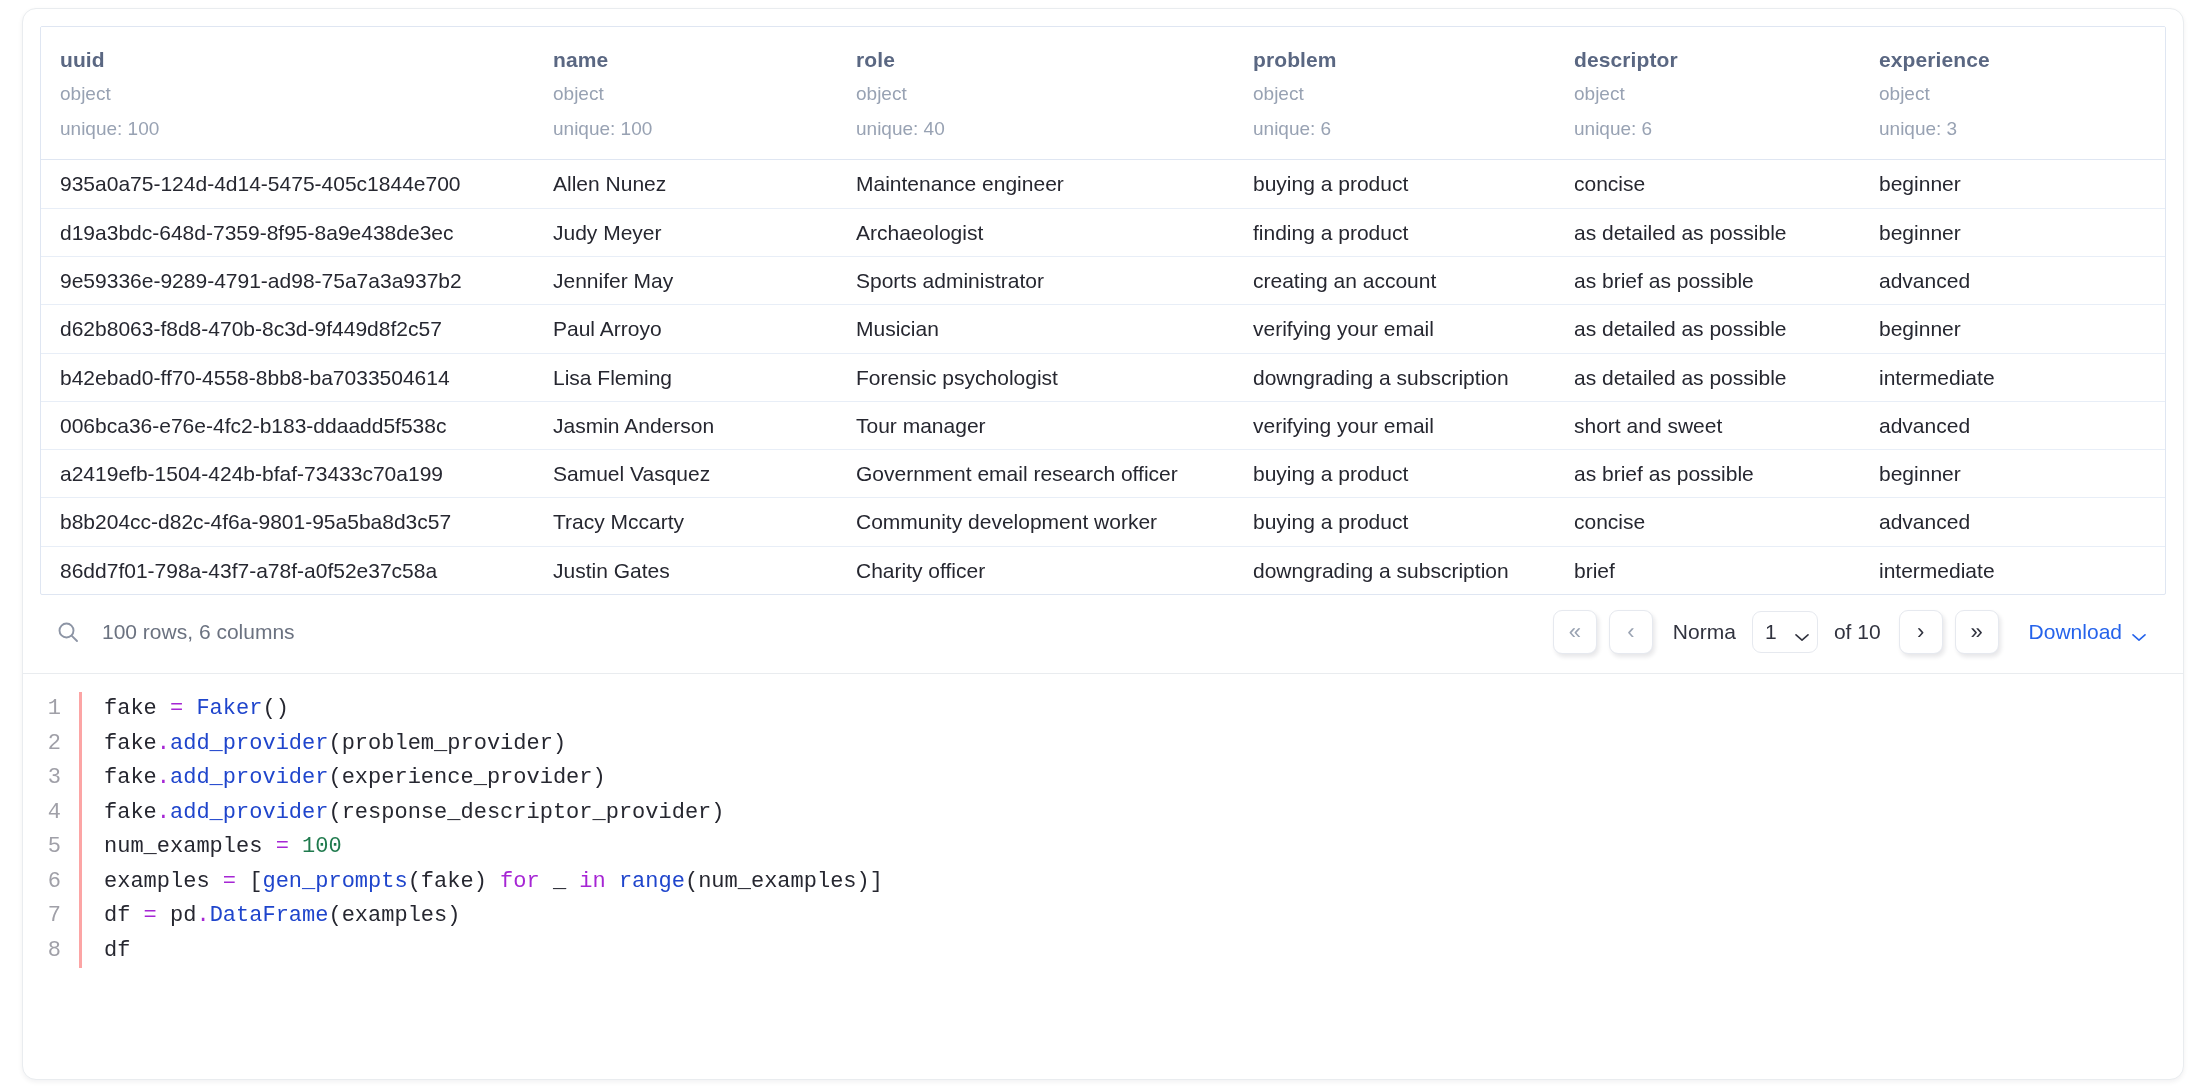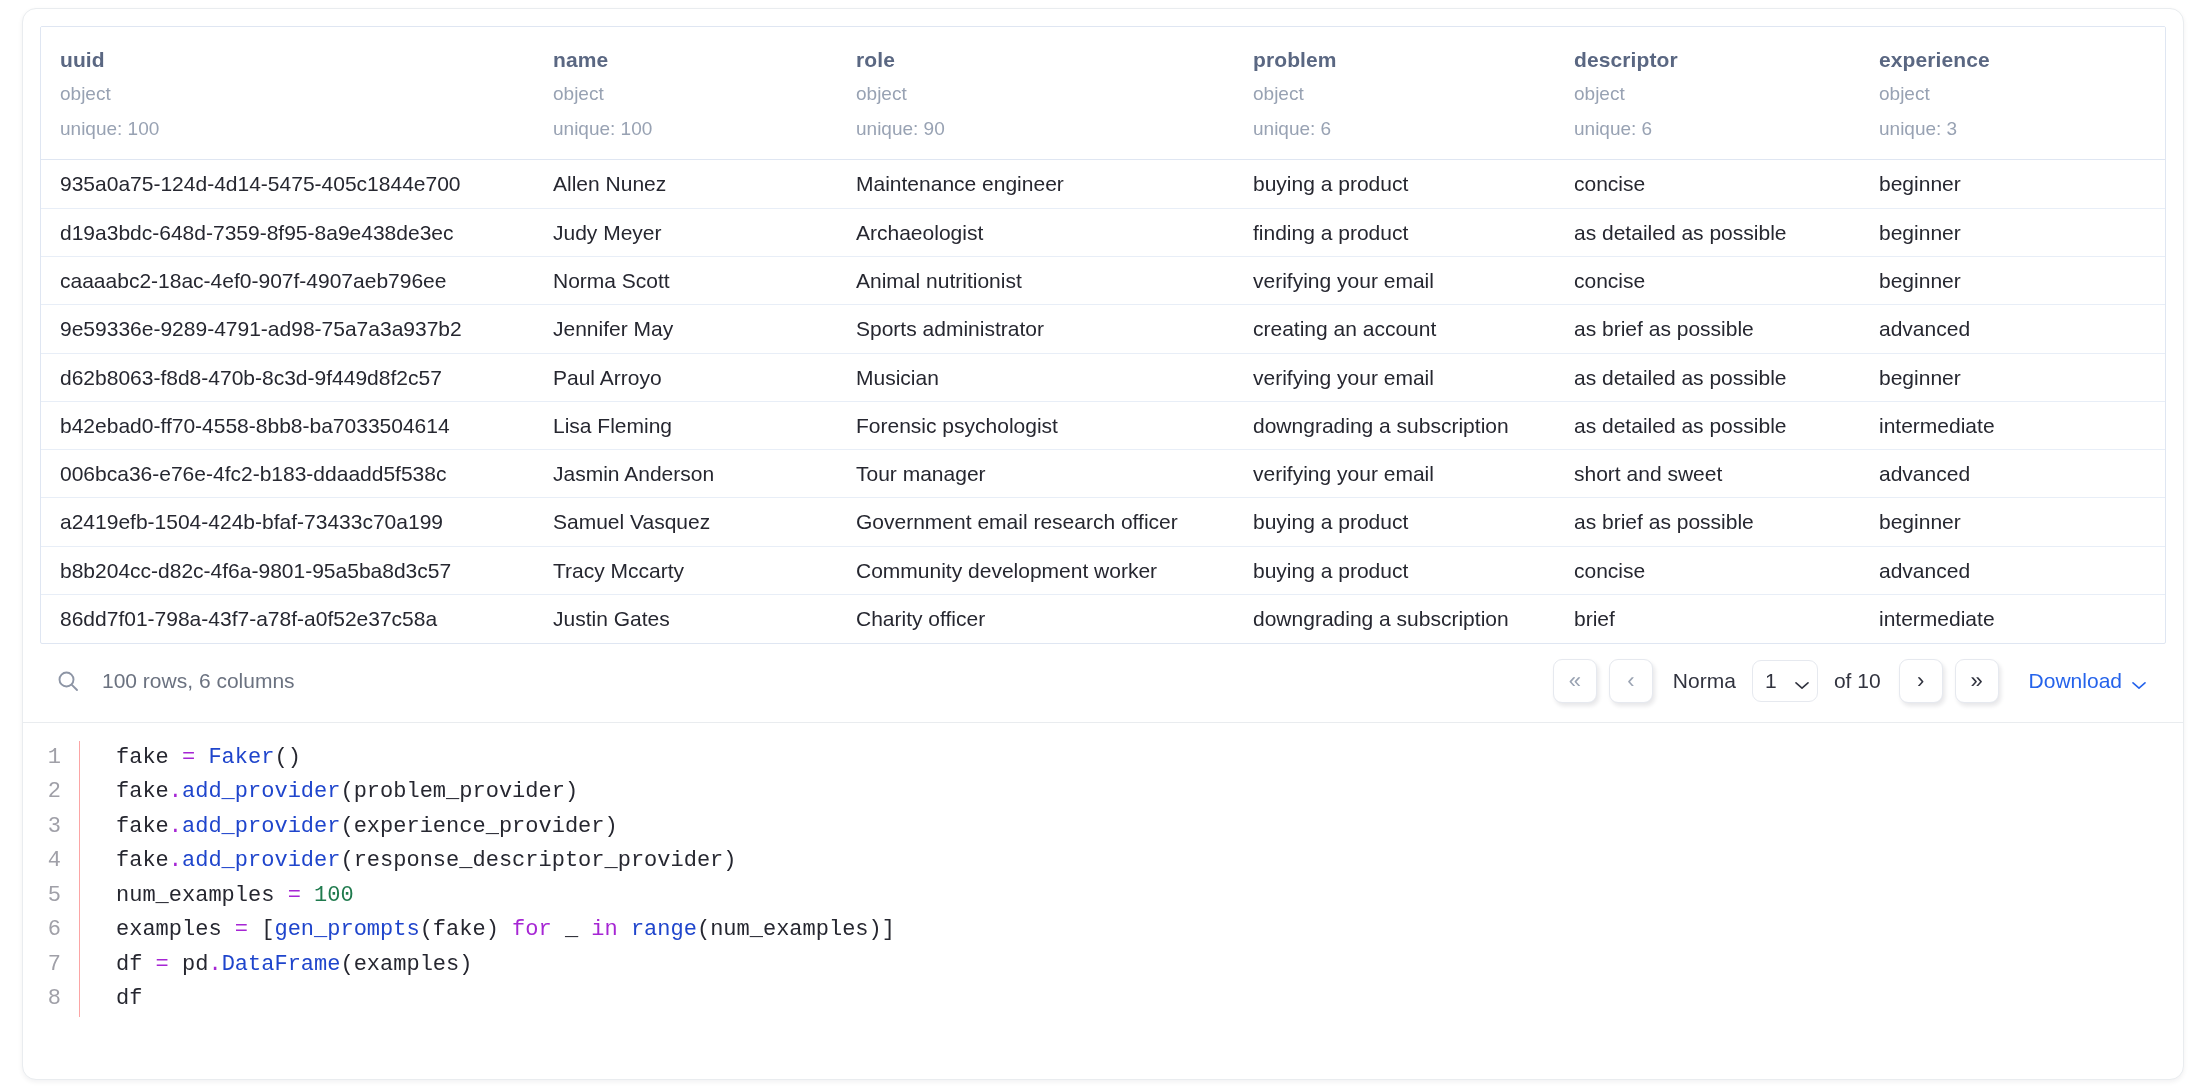--- a/index.html
+++ b/index.html
@@ -218,22 +218,22 @@
     flex: 0 0 56px;
     text-align: right;
     color: #a0a0a8;
     font-family: "Liberation Mono", "DejaVu Sans Mono", monospace;
     font-size: 22px;
     padding-right: 18px;
     box-sizing: border-box;
     user-select: none;
   }
   .code-text {
-    border-left: 1px solid #fca5a5;
-    padding-left: 36px;
+    border-left: 3px solid #fca5a5;
+    padding-left: 22px;
     color: #262730;
     white-space: pre;
     flex: 1 1 auto;
   }
   .tok-fn    { color: #1f45cc; }
   .tok-op    { color: #a626d4; }
   .tok-kw    { color: #a626d4; }
   .tok-num   { color: #1f7a4d; }
   .tok-punct { color: #a626d4; }
   .tok-plain { color: #262730; }
@@ -263,21 +263,21 @@
                 <div class="th-unique">unique: 100</div>
               </th>
               <th>
                 <div class="th-name">name</div>
                 <div class="th-type">object</div>
                 <div class="th-unique">unique: 100</div>
               </th>
               <th>
                 <div class="th-name">role</div>
                 <div class="th-type">object</div>
-                <div class="th-unique">unique: 90</div>
+                <div class="th-unique">unique: 40</div>
               </th>
               <th>
                 <div class="th-name">problem</div>
                 <div class="th-type">object</div>
                 <div class="th-unique">unique: 6</div>
               </th>
               <th>
                 <div class="th-name">descriptor</div>
                 <div class="th-type">object</div>
                 <div class="th-unique">unique: 6</div>
@@ -297,28 +297,20 @@
               <td>buying a product</td>
               <td>concise</td>
               <td>beginner</td>
             </tr>
             <tr>
               <td>d19a3bdc-648d-7359-8f95-8a9e438de3ec</td>
               <td>Judy Meyer</td>
               <td>Archaeologist</td>
               <td>finding a product</td>
               <td>as detailed as possible</td>
-              <td>beginner</td>
-            </tr>
-            <tr>
-              <td>caaaabc2-18ac-4ef0-907f-4907aeb796ee</td>
-              <td>Norma Scott</td>
-              <td>Animal nutritionist</td>
-              <td>verifying your email</td>
-              <td>concise</td>
               <td>beginner</td>
             </tr>
             <tr>
               <td>9e59336e-9289-4791-ad98-75a7a3a937b2</td>
               <td>Jennifer May</td>
               <td>Sports administrator</td>
               <td>creating an account</td>
               <td>as brief as possible</td>
               <td>advanced</td>
             </tr>

